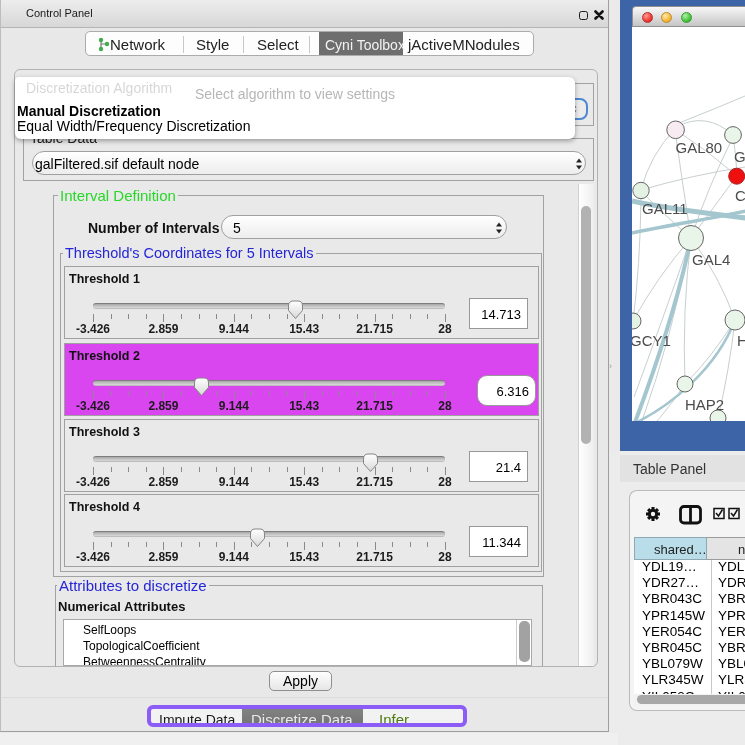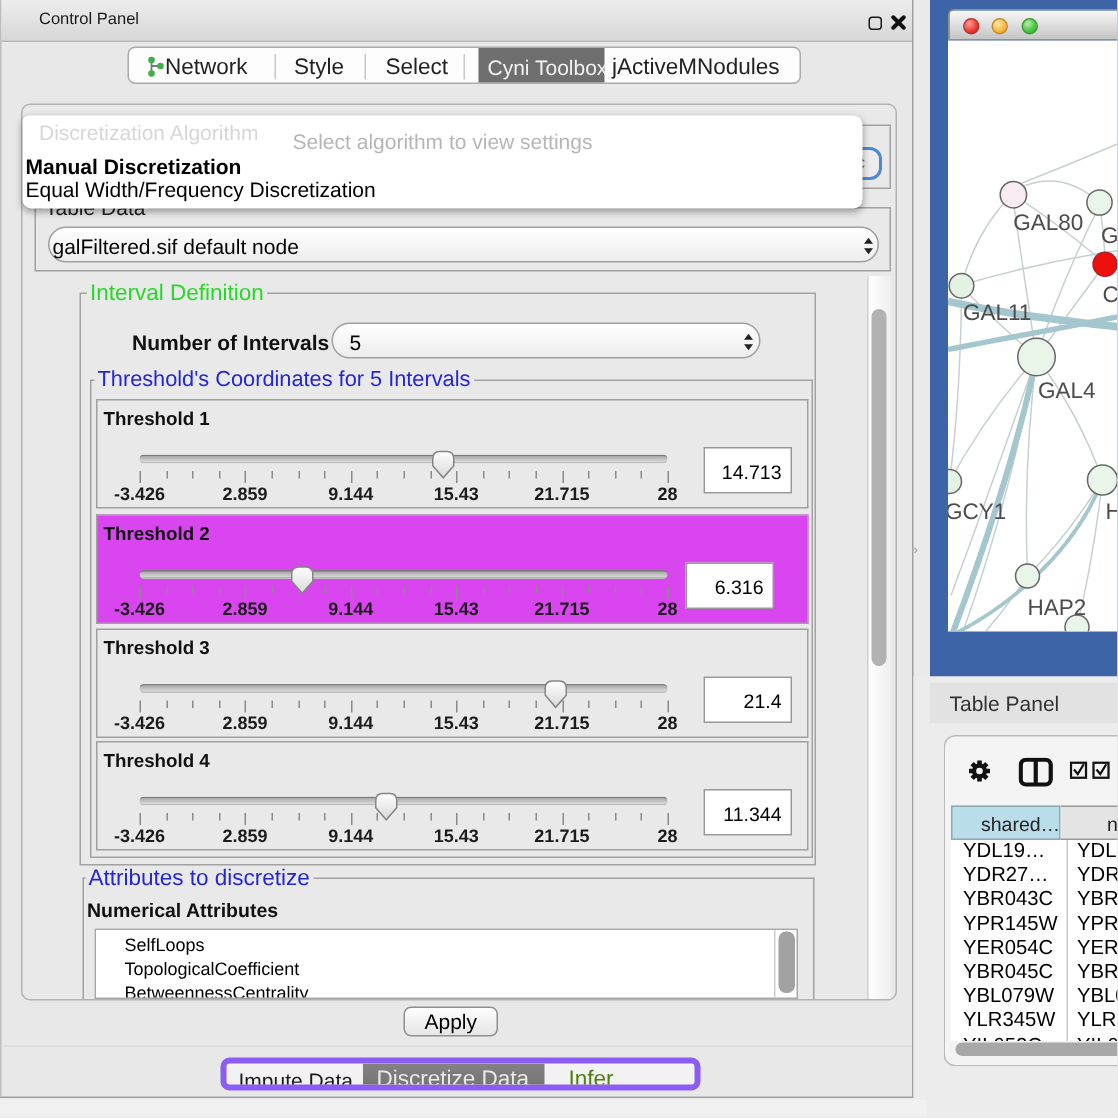--- a/index.html
+++ b/index.html
@@ -144,21 +144,21 @@
           <div class="abs" style="left:380.0px;top:47px;width:1px;height:8px;background:#8a8a8a;"></div>
           <div class="tickl" style="left:28.0px;top:54.5px;">-3.426</div>
           <div class="tickl" style="left:98.4px;top:54.5px;">2.859</div>
           <div class="tickl" style="left:168.8px;top:54.5px;">9.144</div>
           <div class="tickl" style="left:239.2px;top:54.5px;">15.43</div>
           <div class="tickl" style="left:309.6px;top:54.5px;">21.715</div>
           <div class="tickl" style="left:380.0px;top:54.5px;">28</div>
           <svg class="abs" style="left:127.6px;top:33px;" width="17" height="21">
     <path d="M1.5,6 Q1.5,1 6,1 L11,1 Q15.5,1 15.5,6 L15.5,10.5 L8.5,18.5 L1.5,10.5 Z" fill="url(#gthumb)" stroke="#858585" stroke-width="1"></path>
   </svg>
-          <div class="vfield" style="left:392px;top:31px;">6.316</div>
+          <div class="vfield" style="left:412px;top:31px;border-radius:10px;">6.316</div>
         </div><div class="abs" style="left:63px;top:419px;width:475px;height:73px;border:1px solid #a0a0a0;background:#e9e9e9;">
           <div class="abs bold" style="left:4px;top:5px;font-size:12.5px;color:#111;">Threshold 3</div>
           <div class="abs" style="left:28px;top:36px;width:352px;height:6px;border-radius:3px;background:linear-gradient(#a8a8a8,#dadada);border-top:1px solid #7d7d7d;border-bottom:1px solid #bdbdbd;"></div>
           <div class="abs" style="left:28.0px;top:47px;width:1px;height:8px;background:#8a8a8a;"></div>
           <div class="abs" style="left:45.6px;top:47px;width:1px;height:5px;background:#8a8a8a;"></div>
           <div class="abs" style="left:63.2px;top:47px;width:1px;height:5px;background:#8a8a8a;"></div>
           <div class="abs" style="left:80.8px;top:47px;width:1px;height:5px;background:#8a8a8a;"></div>
           <div class="abs" style="left:98.4px;top:47px;width:1px;height:8px;background:#8a8a8a;"></div>
           <div class="abs" style="left:116.0px;top:47px;width:1px;height:5px;background:#8a8a8a;"></div>
           <div class="abs" style="left:133.6px;top:47px;width:1px;height:5px;background:#8a8a8a;"></div>

